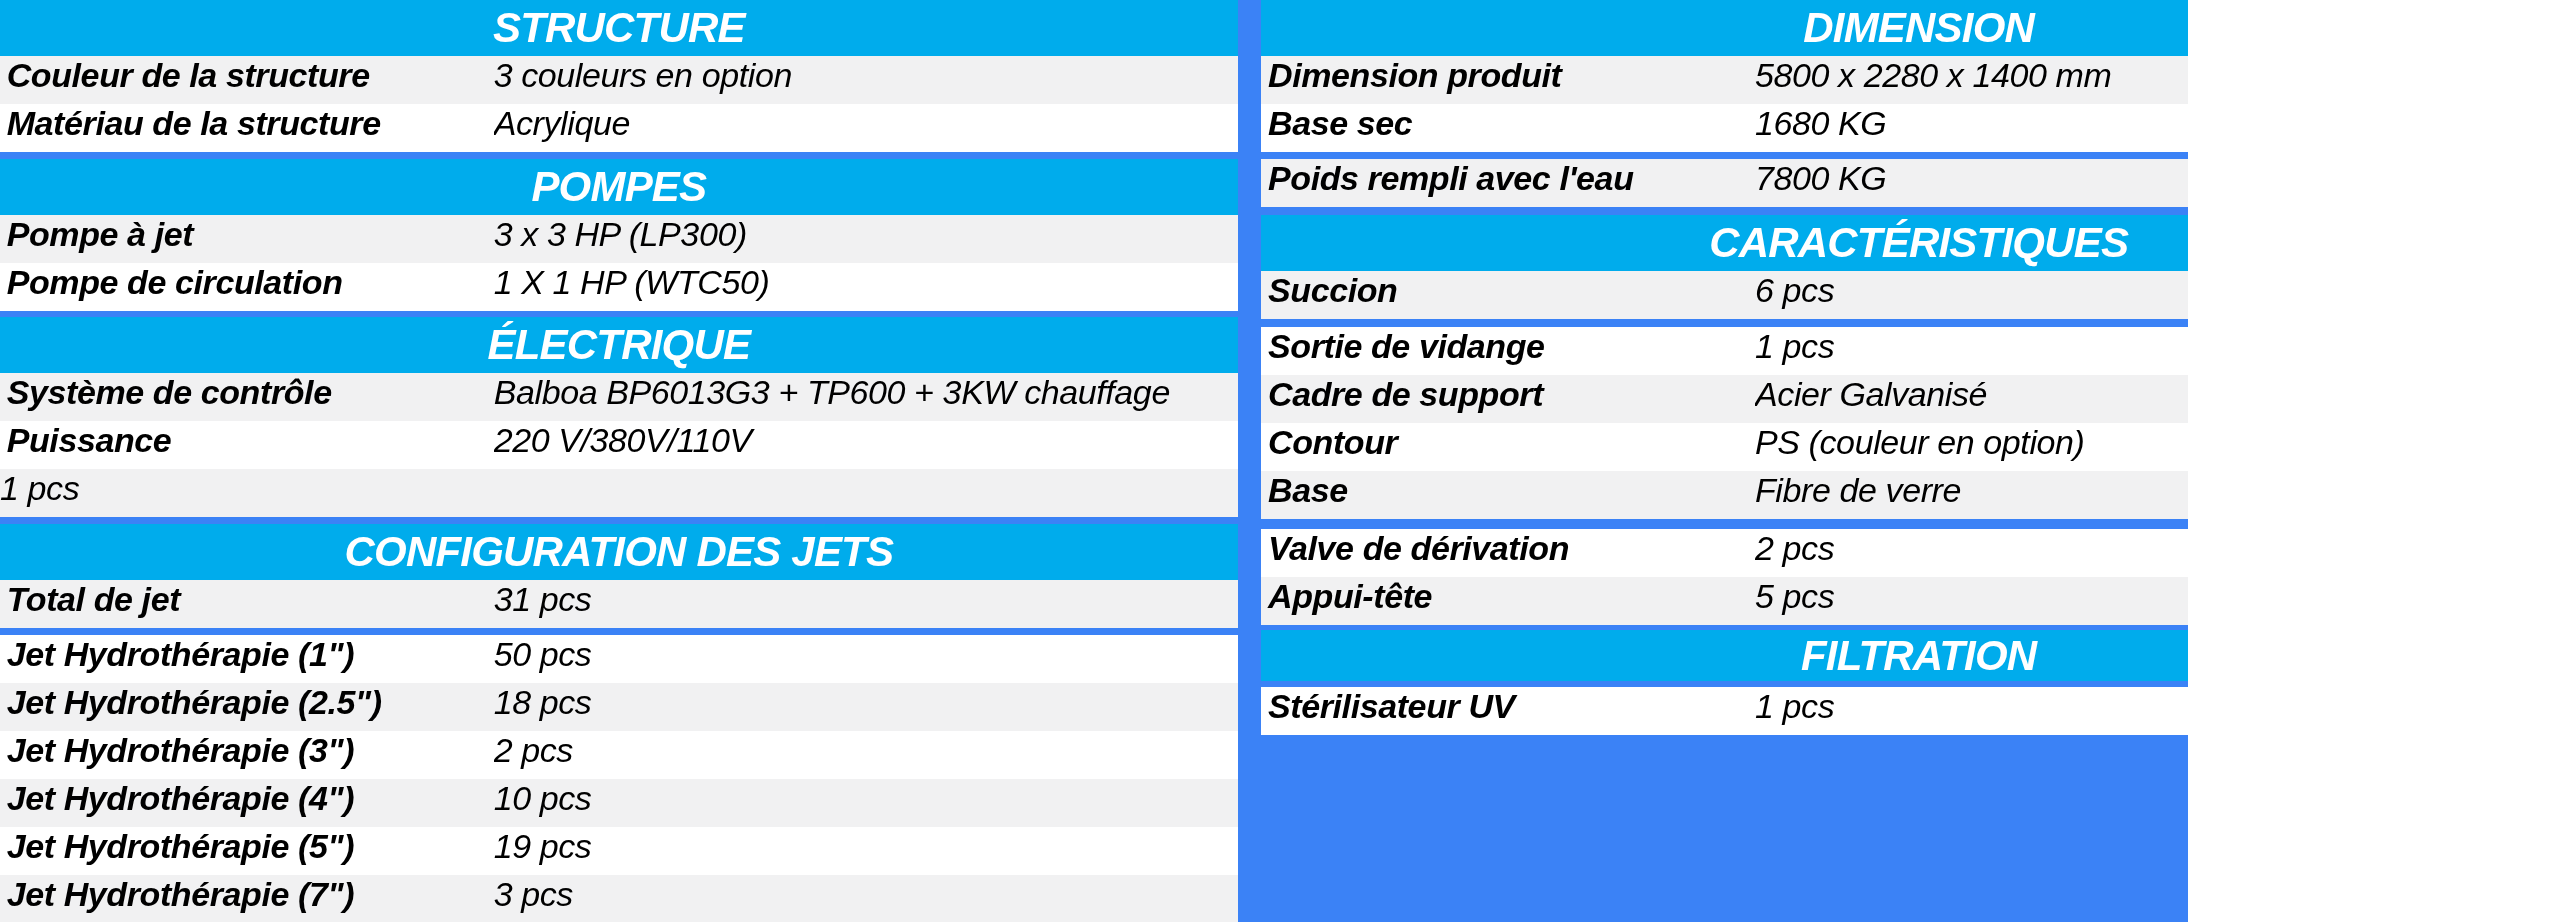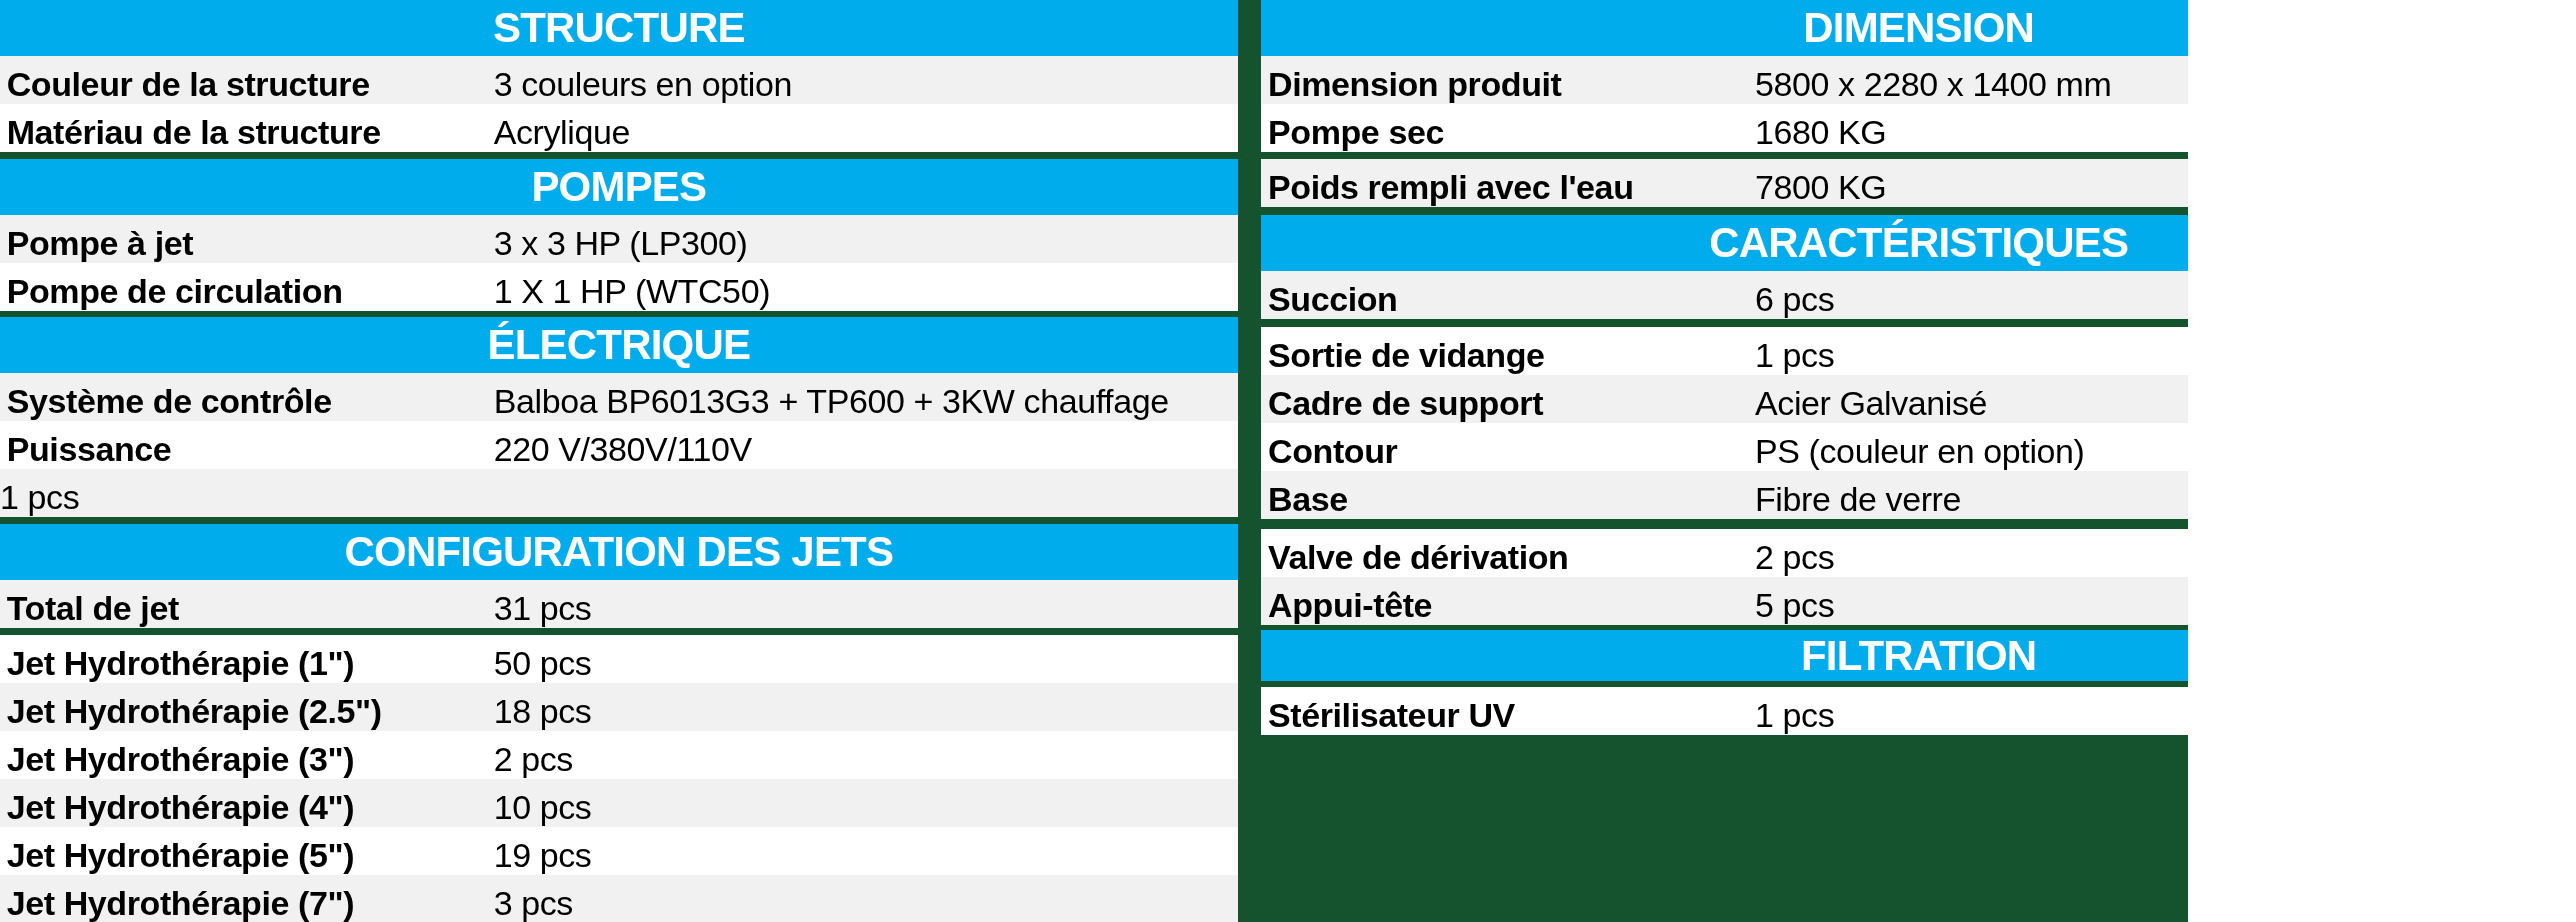--- a/index.html
+++ b/index.html
@@ -6,22 +6,23 @@
     margin: 0;
     padding: 0;
     background: #ffffff;
     font-family: "Liberation Sans", sans-serif;
     color: #000000;
   }
   .canvas {
     position: relative;
     width: 2188px;
     height: 922px;
-    background: #14532d;
+    background: #3b82f6;
     overflow: hidden;
+    font-style: italic;
   }
   .layout {
     display: flex;
     width: 2576px;
   }
   .col-left  { width: 1238px; }
   .col-gap   { width: 23.6px; }
   .col-right { width: 1315px; }
 
   .hdr {
@@ -42,21 +43,21 @@
     justify-content: center;
   }
   .hdr.hdr-label-col .hdr-text {
     width: 494px;
     text-align: center;
   }
 
   .row {
     height: 48px;
     display: flex;
-    align-items: flex-end;
+    align-items: flex-start;
     font-size: 34px;
     letter-spacing: -0.4px;
     background: #ffffff;
     white-space: nowrap;
   }
   .row.alt { background: #F1F1F2; }
   .row .label {
     width: 487px;
     padding-left: 6.7px;
     font-weight: bold;
@@ -163,21 +164,21 @@
     <div class="col-right">
 
       <div class="hdr">
         <span class="hdr-text">DIMENSION</span>
       </div>
       <div class="row alt">
         <span class="label">Dimension produit</span>
         <span class="value">5800 x 2280 x 1400 mm</span>
       </div>
       <div class="row">
-        <span class="label">Pompe sec</span>
+        <span class="label">Base sec</span>
         <span class="value">1680 KG</span>
       </div>
       <div class="sp8"></div>
       <div class="row alt">
         <span class="label">Poids rempli avec l'eau</span>
         <span class="value">7800 KG</span>
       </div>
 
       <div class="sp10"></div>
       <div class="hdr">

